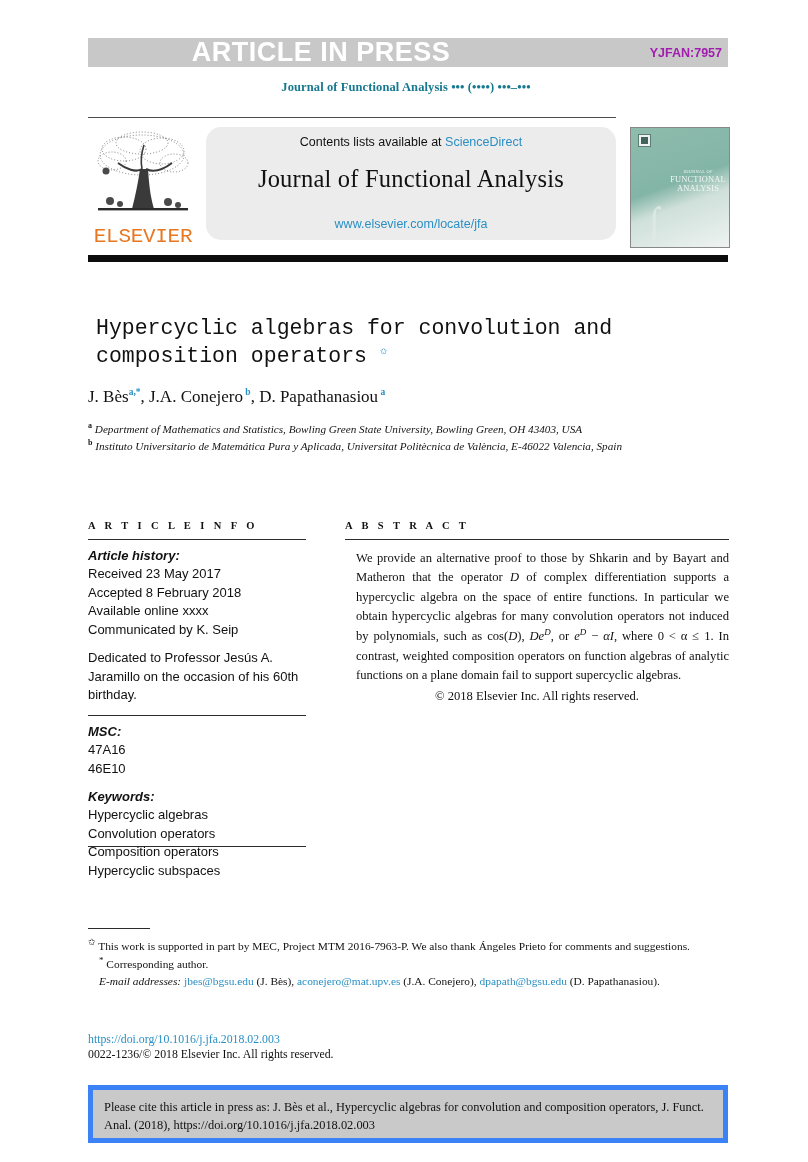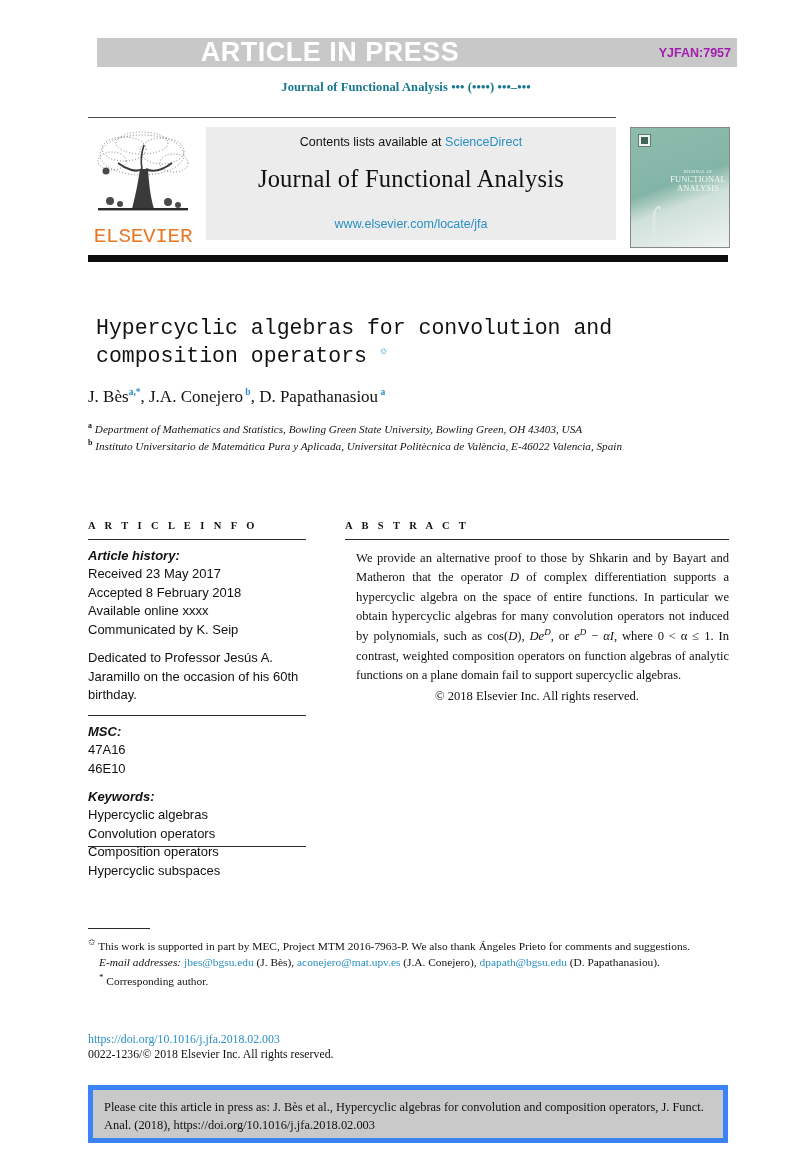--- a/index.html
+++ b/index.html
@@ -19,21 +19,21 @@
   .page {
     position: absolute;
     left: 0; top: 0;
     width: 808px;
     height: 1162px;
   }
 
   
   .aip-bar {
     position: absolute;
-    left: 97px; top: 38px;
+    left: 88px; top: 38px;
     width: 640px; height: 29px;
     background: #c8c8c8;
   }
   .aip-text {
     position: absolute;
     left: 0; top: 0;
     width: 466px; height: 29px;
     line-height: 29px;
     text-align: center;
     font-family: "Liberation Sans", sans-serif;
@@ -89,20 +89,21 @@
     font-size: 21px;
     letter-spacing: -0.3px;
     color: #e87722;
   }
 
   .sd-box {
     position: absolute;
     left: 206px; top: 127px;
     width: 410px; height: 113px;
     background: #ececec;
+    border-radius: 15px;
   }
   .sd-contents {
     position: absolute;
     left: 0; top: 8px;
     width: 410px;
     text-align: center;
     font-family: "Liberation Sans", sans-serif;
     font-size: 12.5px;
     color: #111;
   }
@@ -428,22 +429,22 @@
   <div class="col-right">
     <div class="sect-head">A B S T R A C T</div>
     <div class="rule"></div>
     <div class="abstract-body"><span>We provide an alternative proof to those by Shkarin and by Bayart and Matheron that the operator </span><span class="mathit">D</span><span> of complex differentiation supports a hypercyclic algebra on the space of entire functions. In particular we obtain hypercyclic algebras for many convolution operators not induced by polynomials, such as cos(</span><span class="mathit">D</span><span>), </span><span class="mathit">De</span><span class="msup">D</span><span>, or </span><span class="mathit">e</span><span class="msup">D</span><span> − </span><span class="mathit">αI</span><span>, where 0 &lt; α ≤ 1. In contrast, weighted composition operators on function algebras of analytic functions on a plane domain fail to support supercyclic algebras.</span></div>
     <div class="copyright-line">© 2018 Elsevier Inc. All rights reserved.</div>
   </div>
 
   <div class="fn-rule"></div>
   <div class="footnotes">
     <div><span class="fn-mark">✩</span> <span>This work is supported in part by MEC, Project MTM 2016-7963-P. We also thank Ángeles Prieto for comments and suggestions.</span></div>
+    <div class="fn-indent"><span class="fn-mark">*</span> <span>Corresponding author.</span></div>
     <div class="fn-indent"><span class="mail-label">E-mail addresses:</span> <span class="link">jbes@bgsu.edu</span> <span>(J. Bès)</span>, <span class="link">aconejero@mat.upv.es</span> <span>(J.A. Conejero)</span>, <span class="link">dpapath@bgsu.edu</span> <span>(D. Papathanasiou)</span>.</div>
-    <div class="fn-indent"><span class="fn-mark">*</span> <span>Corresponding author.</span></div>
   </div>
 
   <div class="doi-line">https://doi.org/10.1016/j.jfa.2018.02.003</div>
   <div class="issn-line">0022-1236/© 2018 Elsevier Inc. All rights reserved.</div>
 
   <div class="cite-box">
     <div class="cite-text">Please cite this article in press as: J. Bès et al., Hypercyclic algebras for convolution and composition operators, J. Funct. Anal. (2018), https://doi.org/10.1016/j.jfa.2018.02.003</div>
   </div>
 
 </div>

